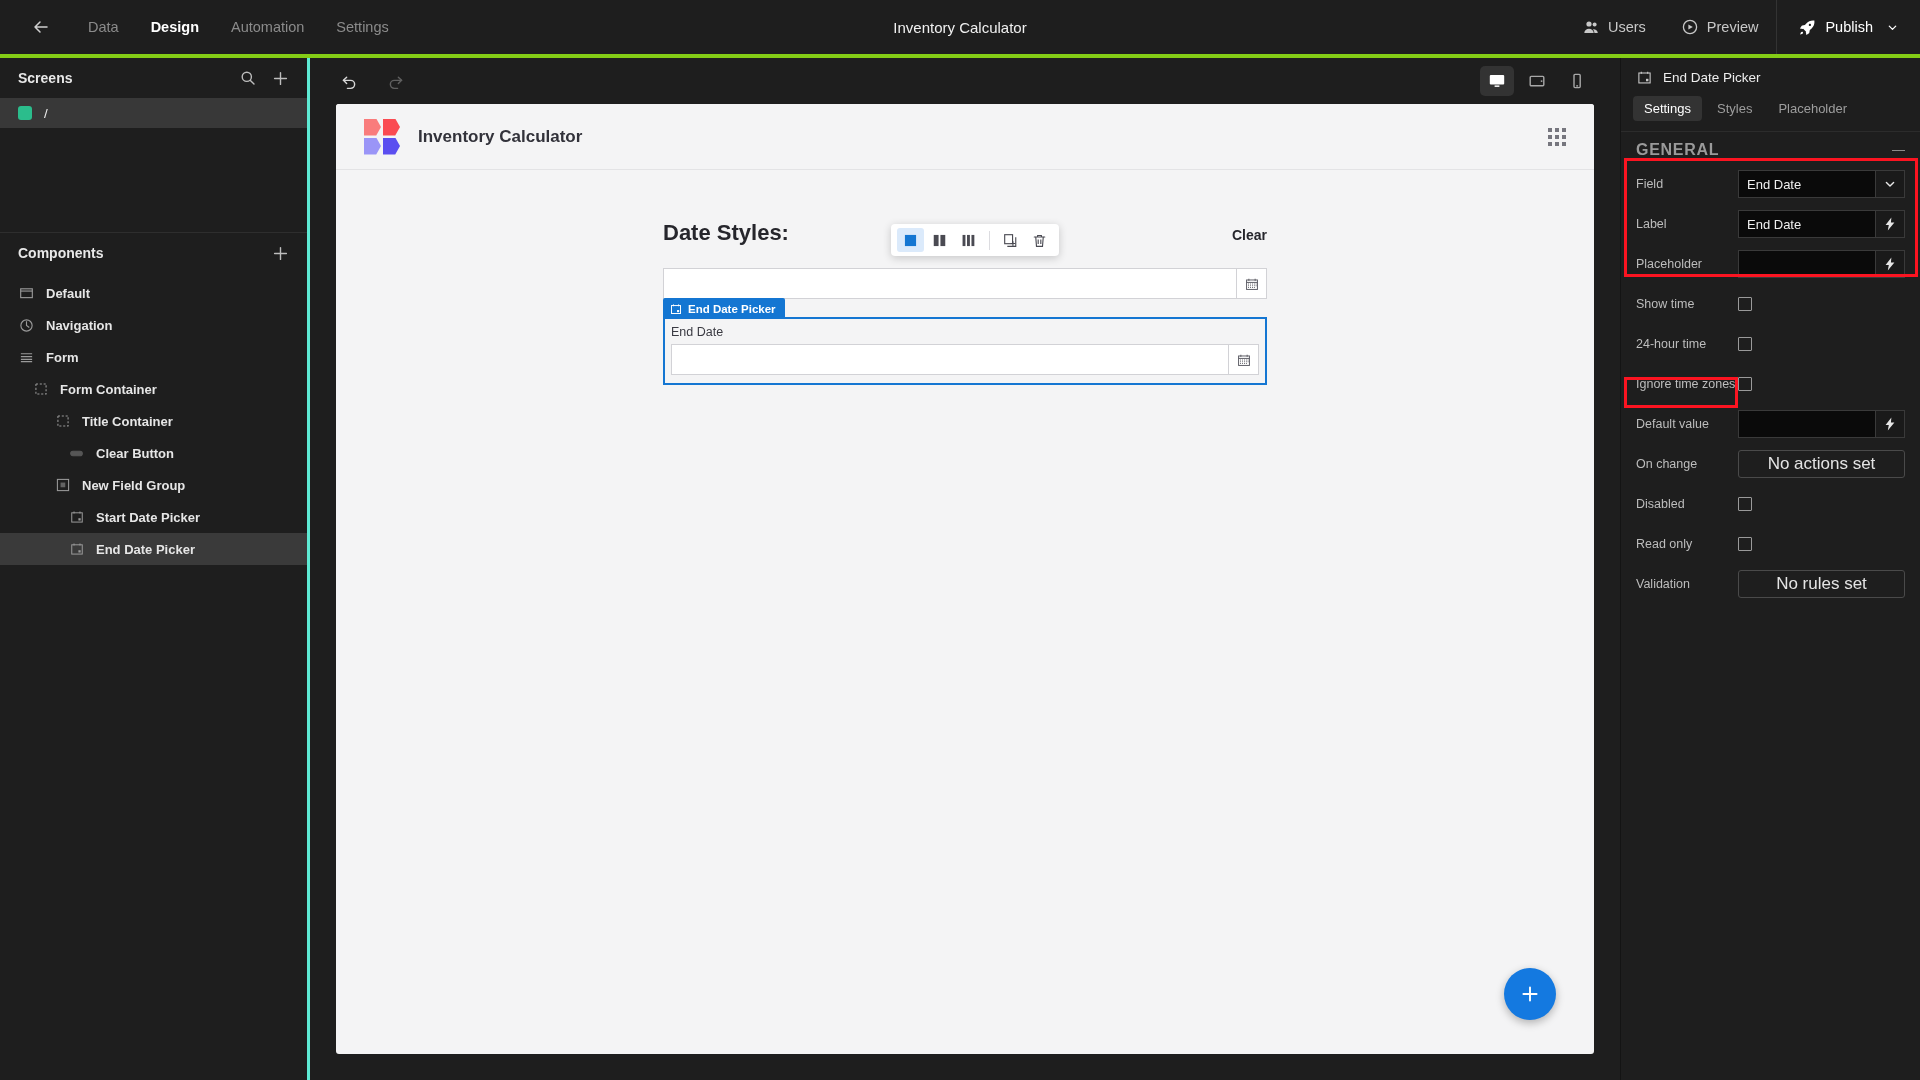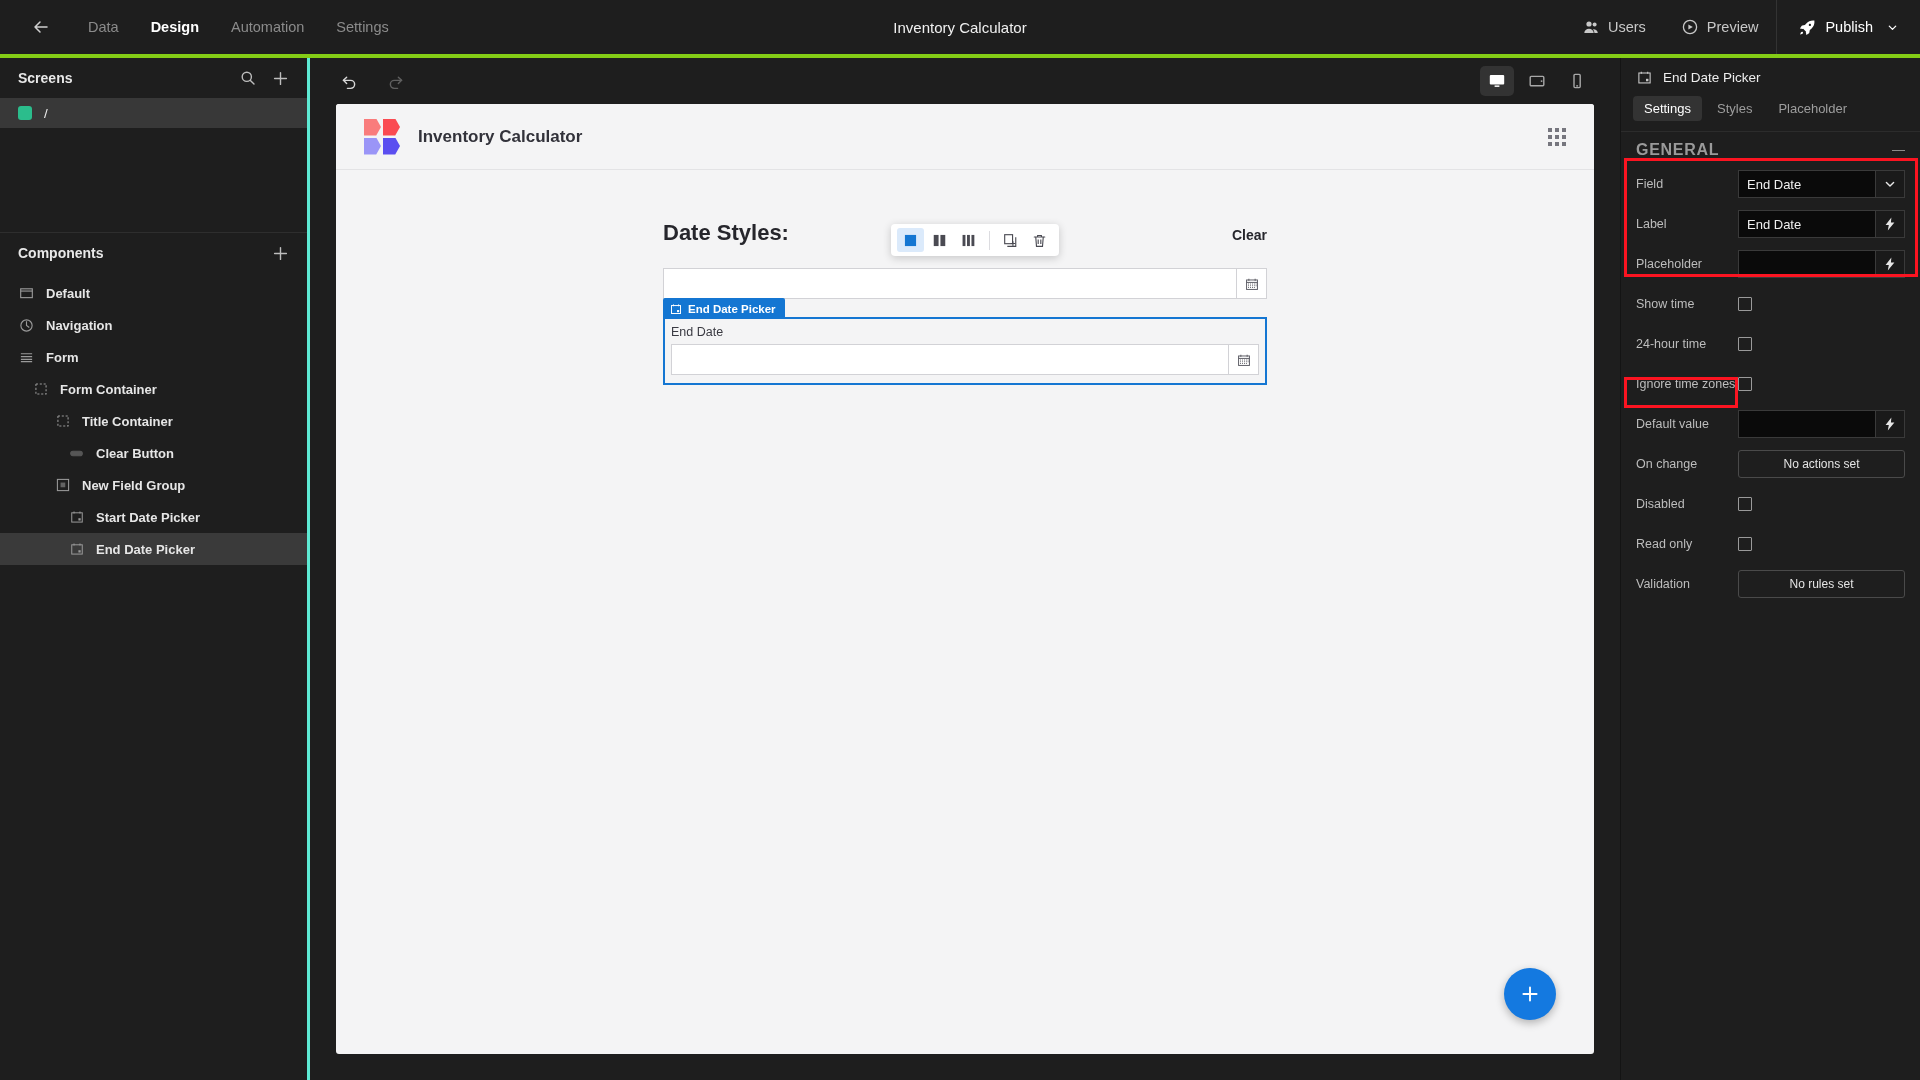--- a/index.html
+++ b/index.html
@@ -205,21 +205,21 @@
     width: 30px; background: #1a1a1a; border: 1px solid #3a3a3a;
     display: flex; align-items: center; justify-content: center;
     color: #e6e6e6; cursor: pointer;
   }
   .chk {
     width: 14px; height: 14px; border: 1.5px solid #9a9a9a;
     background: transparent; cursor: pointer; border-radius: 1px;
   }
   .btn-wide {
     width: 100%; height: 28px; background: transparent; border: 1px solid #4a4a4a;
-    border-radius: 3px; color: #e4e4e4; font-size: 12px;
+    border-radius: 3px; color: #e4e4e4; font-size: 17px;
     display: flex; align-items: center; justify-content: center; cursor: pointer;
   }
 
   
   .anno { position: absolute; border: 3px solid #fb1421; pointer-events: none; z-index: 40; }
   .anno-general { left: 3px; top: 100px; width: 294px; height: 119px; }
   .anno-showtime { left: 3px; top: 319px; width: 114px; height: 31px; }
 </style>
 </head>
 <body>

